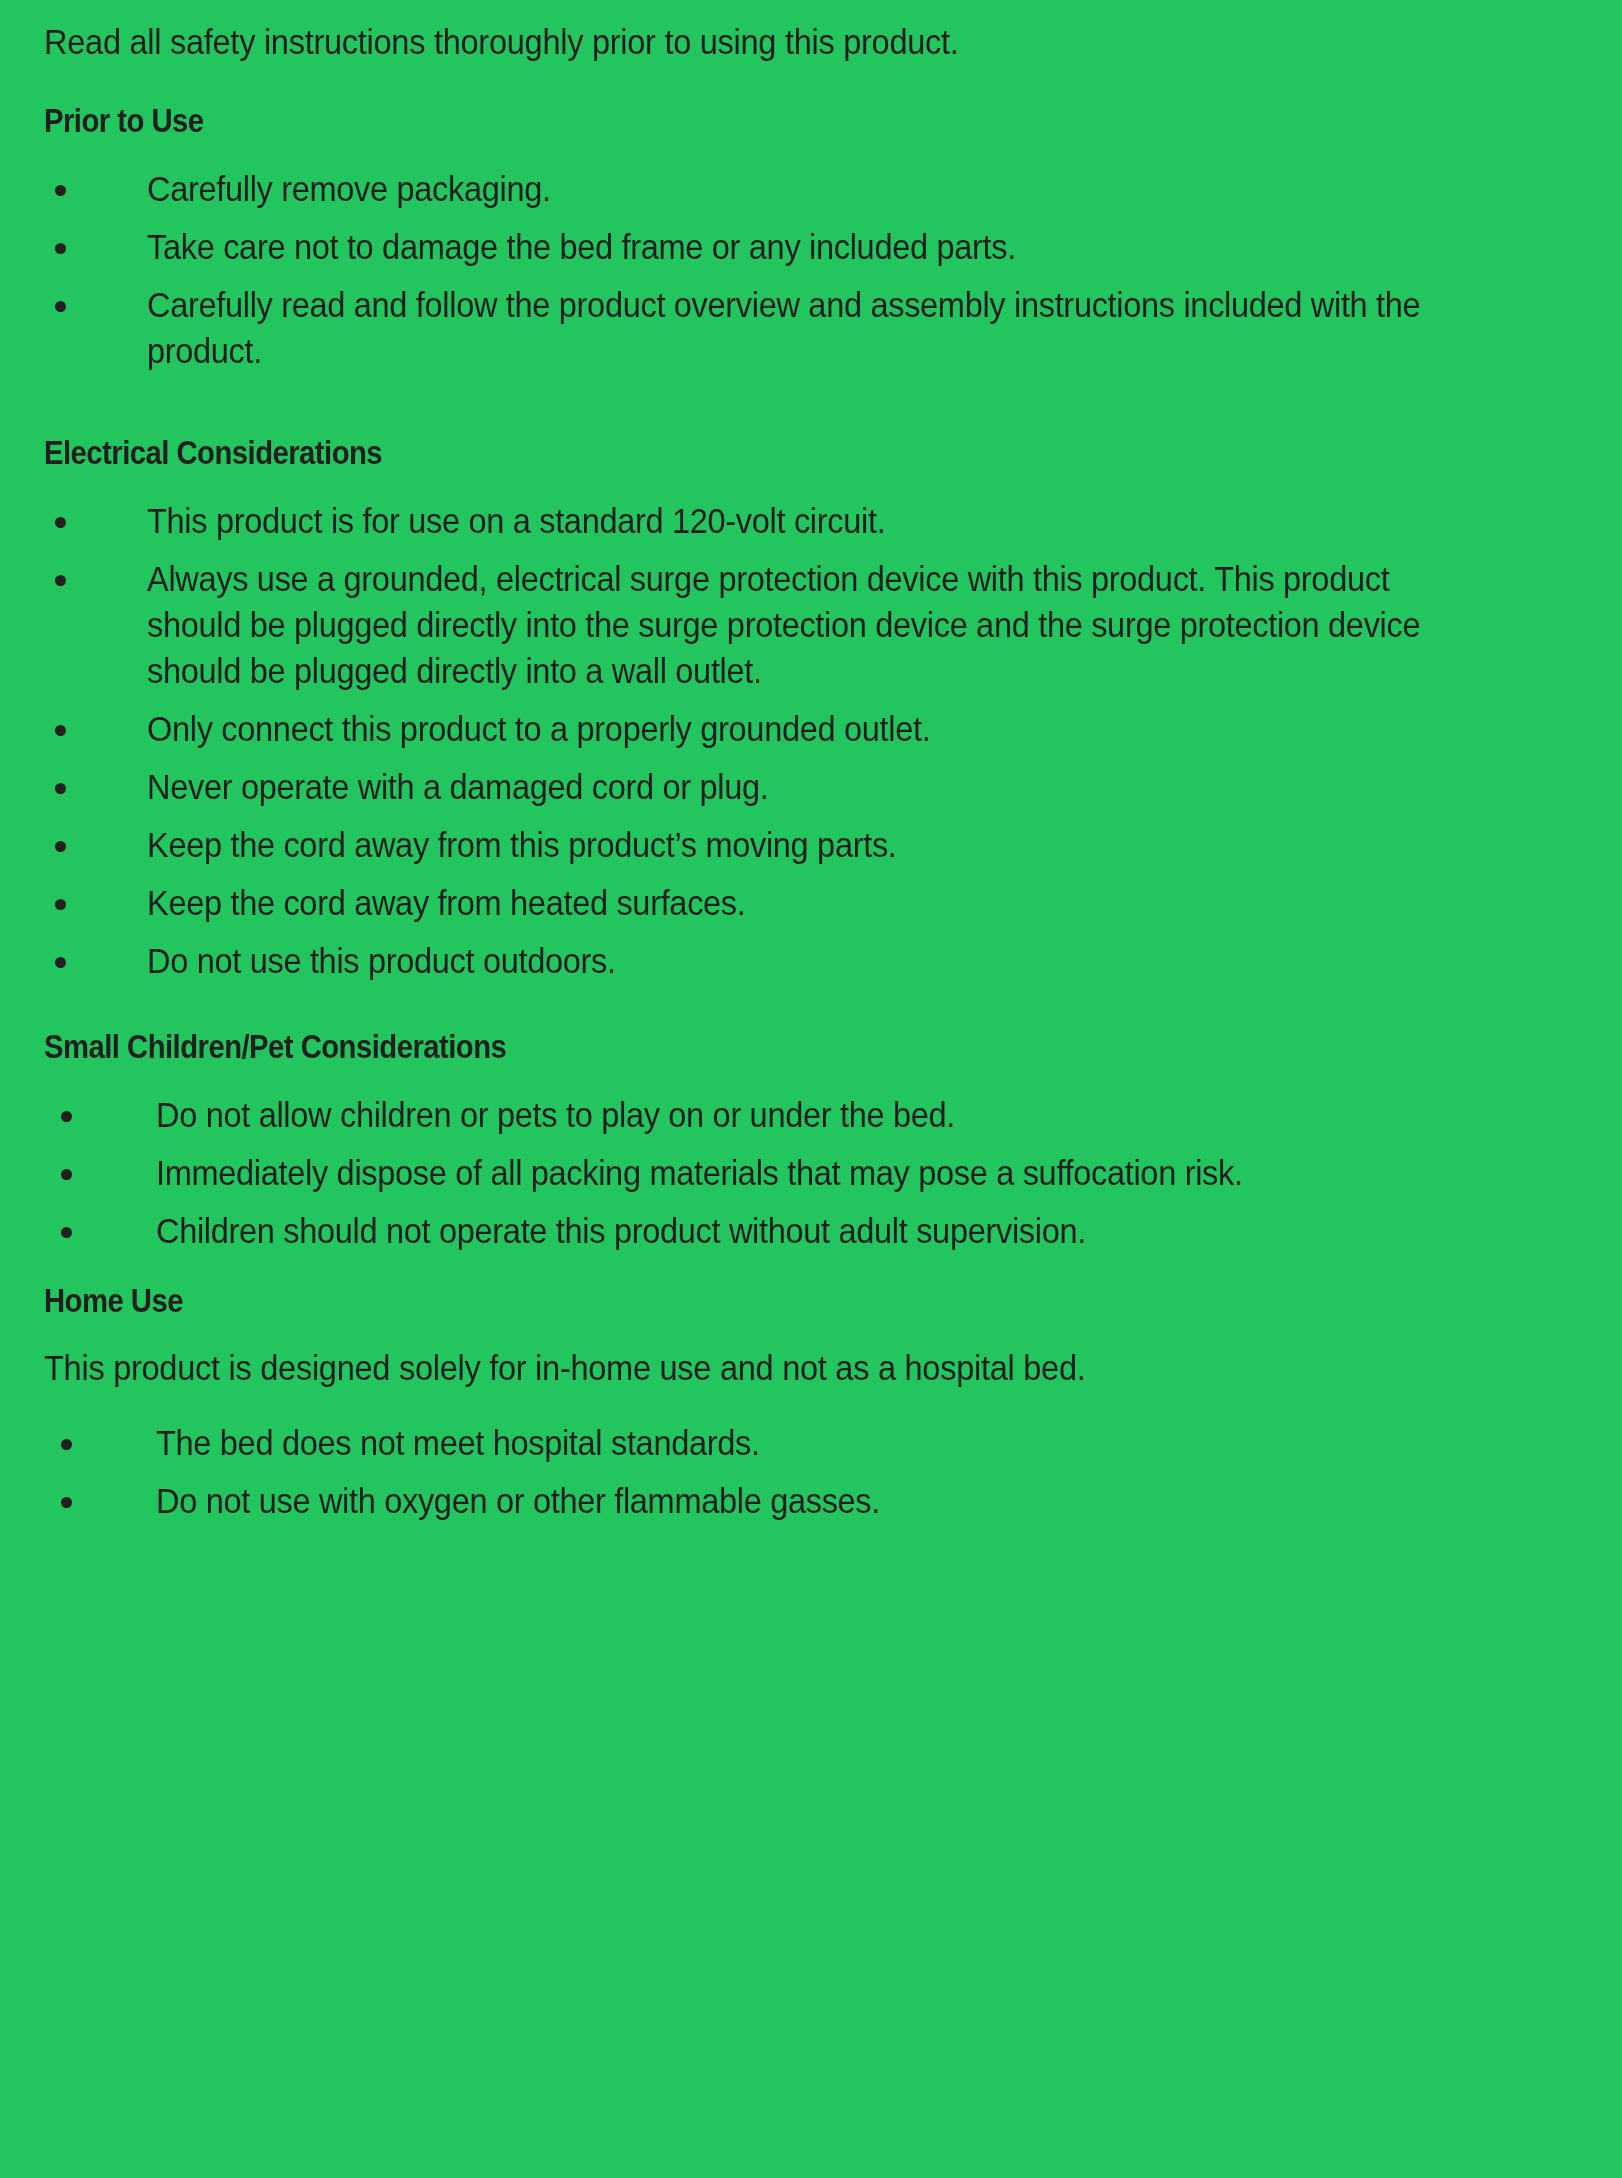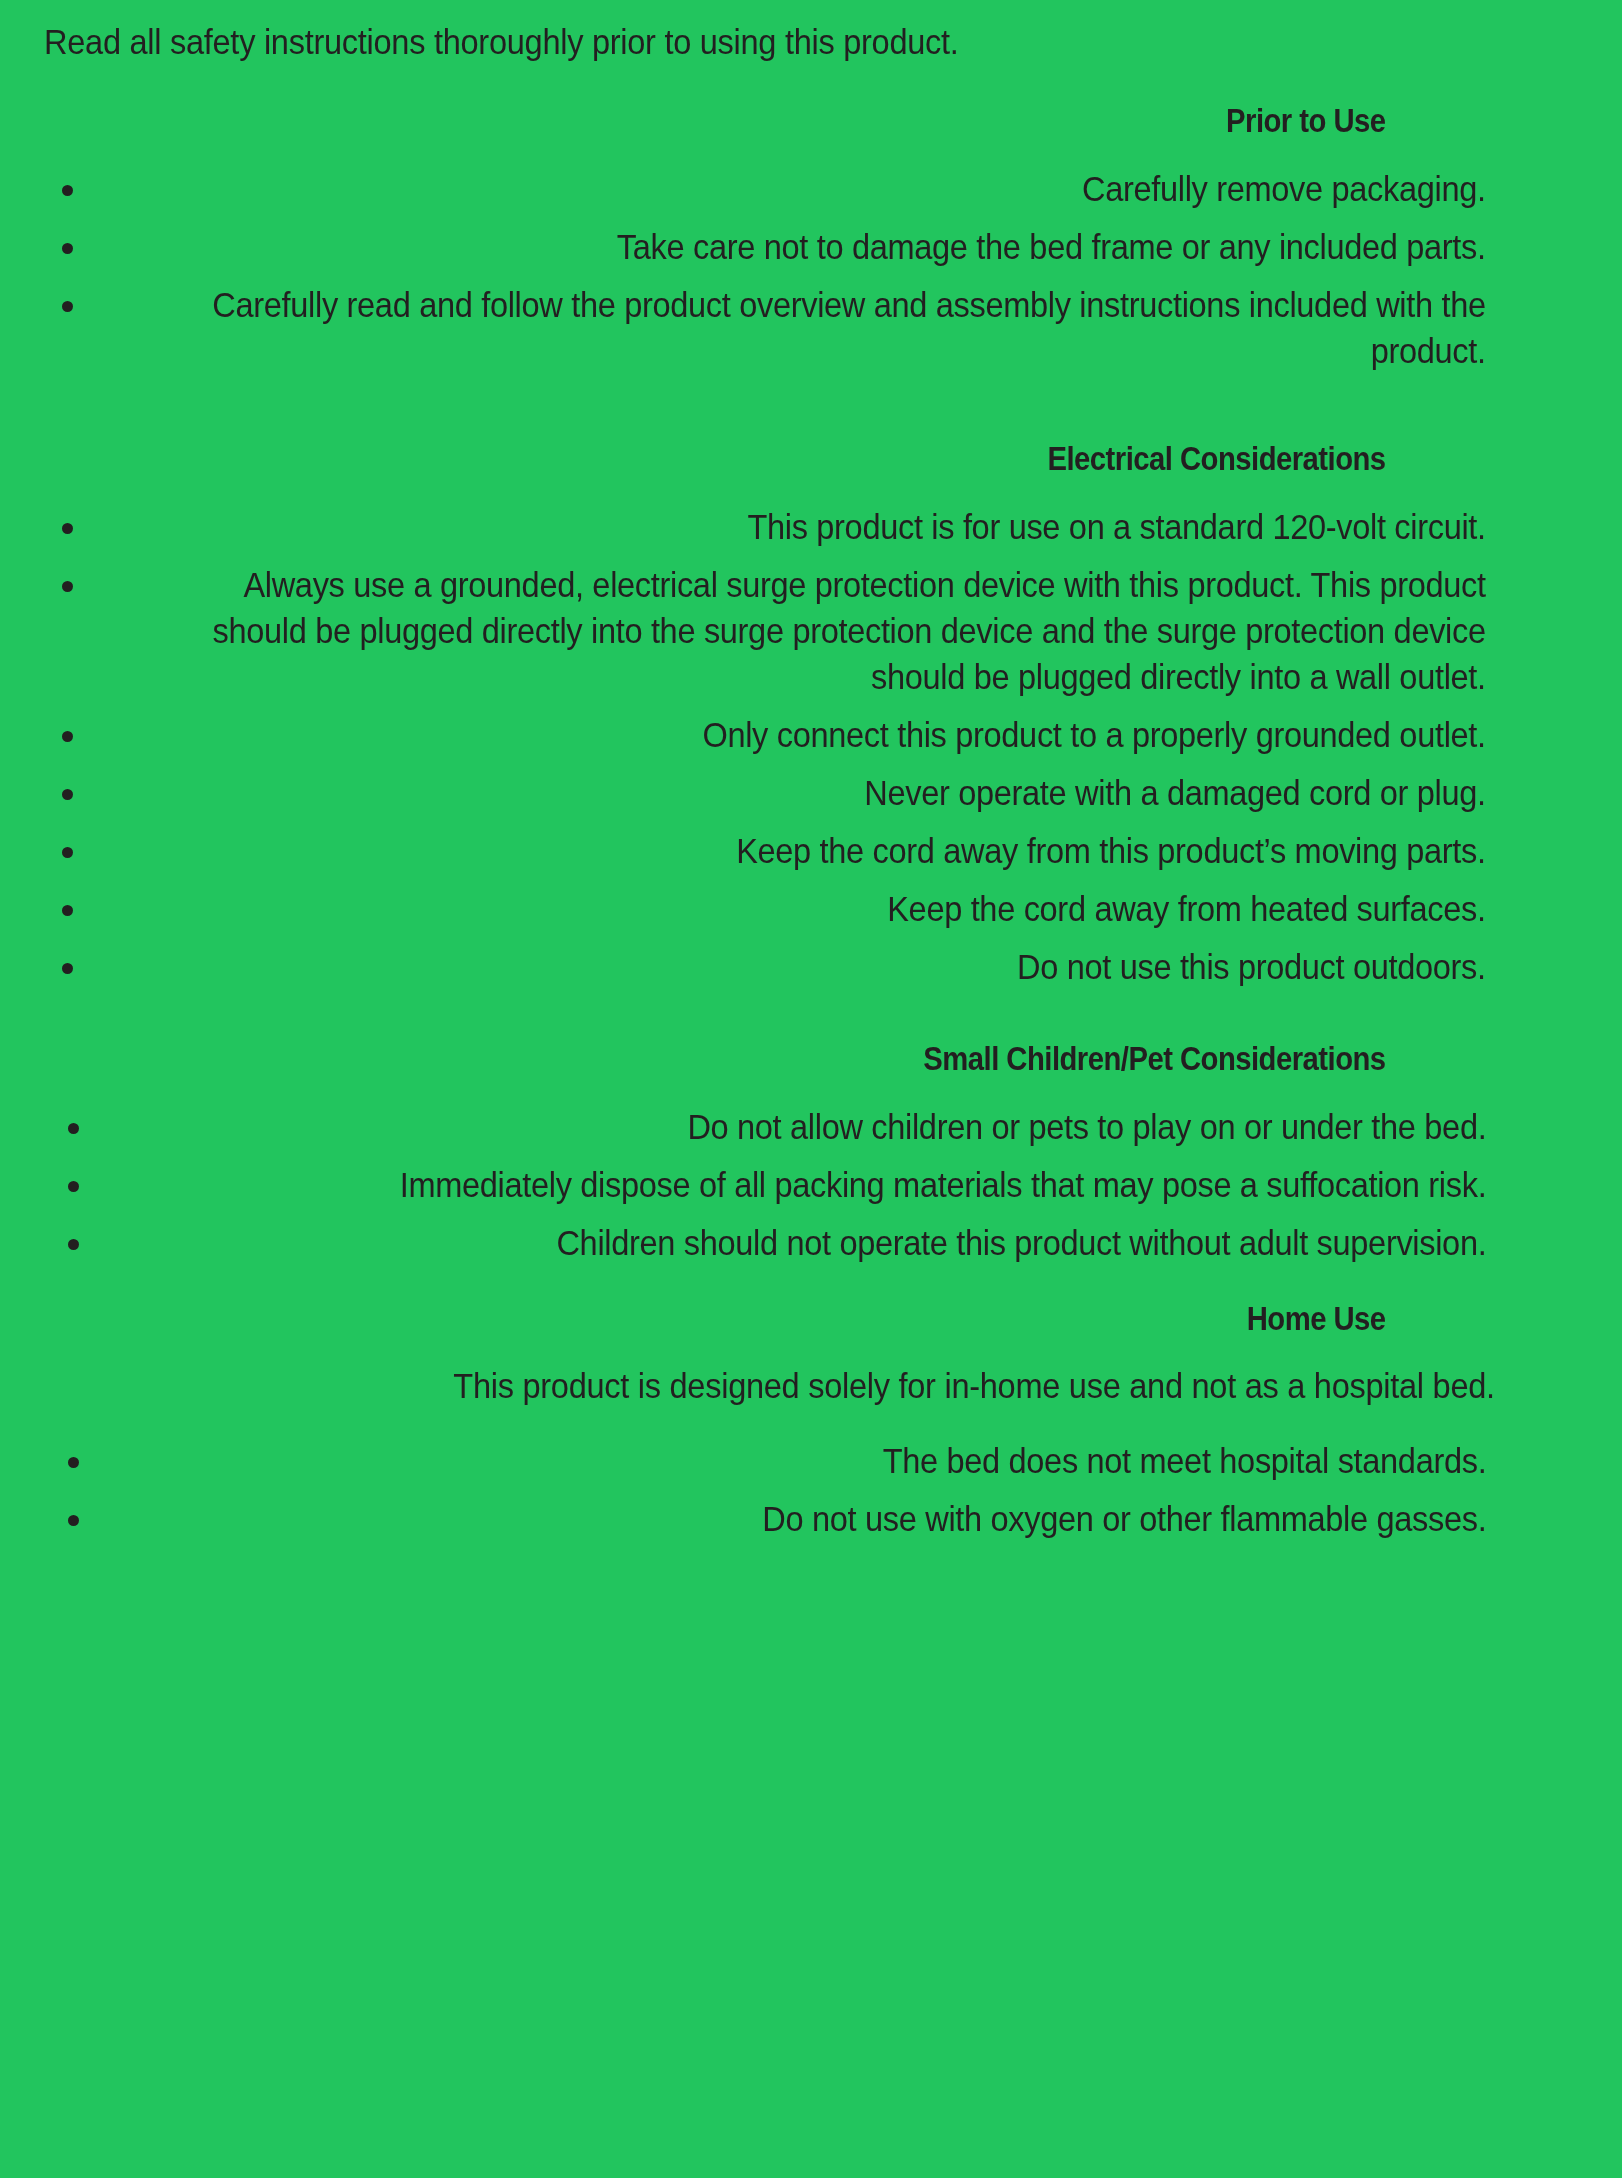--- a/index.html
+++ b/index.html
@@ -63,21 +63,21 @@
     letter-spacing: -0.3px;
     transform: scaleX(0.93);
     transform-origin: left top;
     color: #231f20;
     margin: 0 0 30px 0;
   }
 
   
   ul.bullets {
     list-style: none;
-    margin: 18px;
+    margin: 11px;
     padding: 0;
   }
   ul.bullets > li {
     position: relative;
     font-size: 35px;
     line-height: 46px;
     font-weight: 400;
     letter-spacing: -0.35px;
     color: #231f20;
     margin: 0 0 12px 0;
@@ -102,21 +102,20 @@
   
   ul.bullets.indent-2 > li {
     padding-left: 101px;
   }
   ul.bullets.indent-2 > li::before {
     left: 6px;
   }
 
   .section {
     margin-bottom: 0;
-    text-align: right;
   }
   .sec-gap-lg { height: 46px; }
   .sec-gap-md { height: 30px; }
   .sec-gap-sm { height: 14px; }
 </style>
 </head>
 <body>
 
 <div class="page">
   <div class="content">

